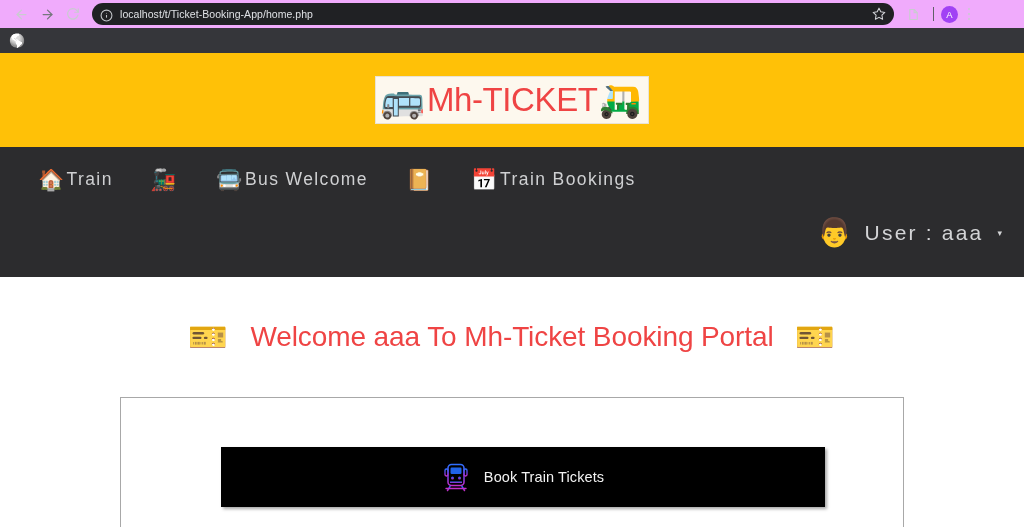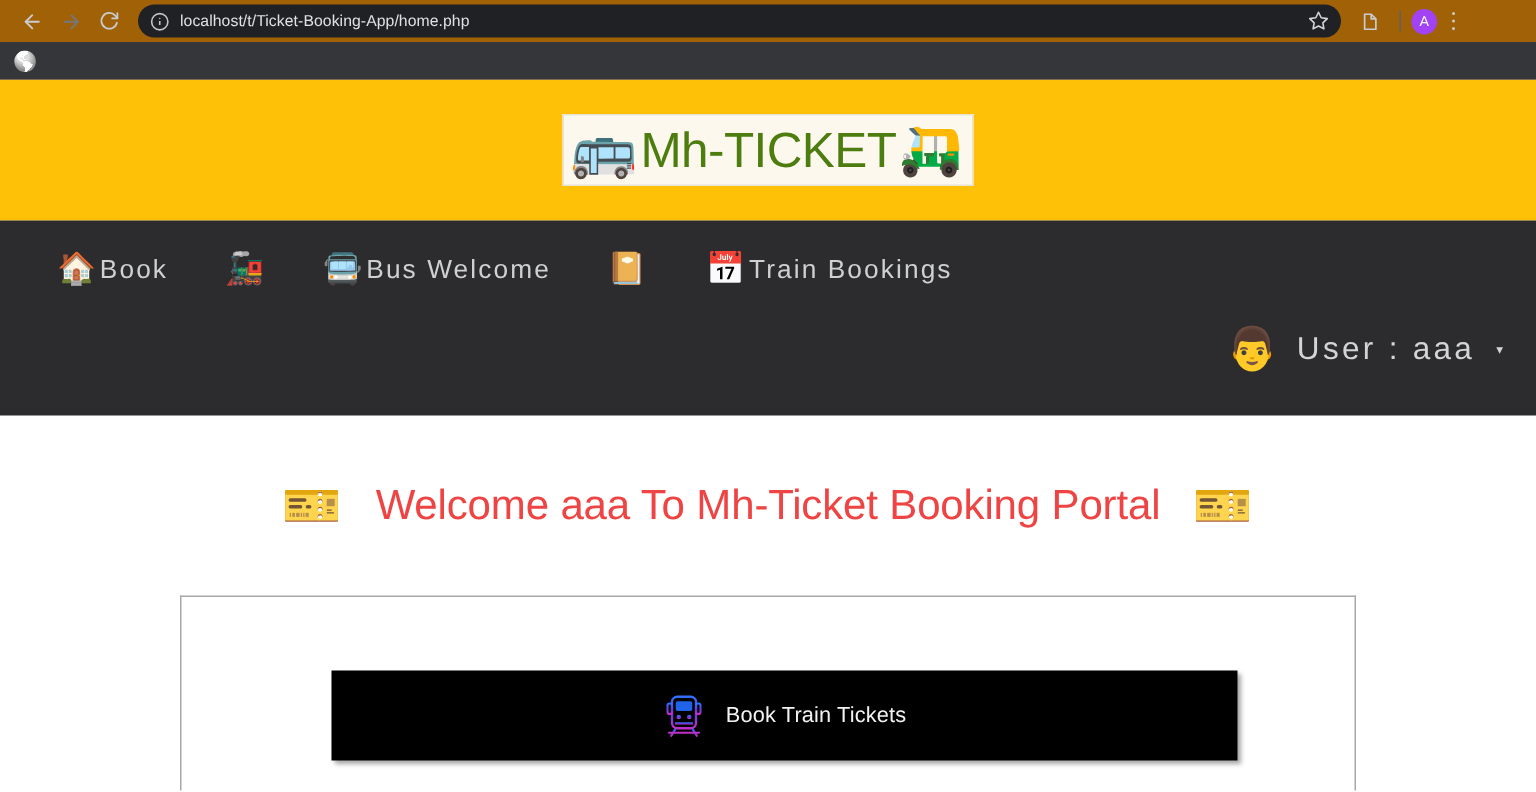--- a/index.html
+++ b/index.html
@@ -6,21 +6,21 @@
   html, body {
     width: 1024px; height: 528px;
     overflow: hidden;
     font-family: "Liberation Sans", sans-serif;
     background: #ffffff;
   }
 
   
   .browser-chrome {
     width: 1024px;
-    background: #a16207;
+    background: #f0abfc;
     height: 53px;
     position: relative;
   }
   .toolbar {
     height: 28px;
     display: flex;
     align-items: center;
     padding: 0 8px;
     gap: 0px;
   }
@@ -124,21 +124,21 @@
     height: 48px;
     padding: 0 6px 0 4px;
     display: flex;
     align-items: center;
     gap: 0px;
   }
   .logo-emoji-left { font-size: 36px; line-height: 1; }
   .logo-emoji-right { font-size: 34px; line-height: 1; }
   .logo-text {
     font-size: 33px;
-    color: #4d7c0f;
+    color: #ef4444;
     letter-spacing: -0.4px;
     font-family: "Liberation Sans", sans-serif;
     padding: 0 2px;
   }
 
   .navbar {
     background: #2c2c2e;
     height: 130px;
     padding: 0 0;
     position: relative;
@@ -304,21 +304,21 @@
       <span class="logo-text">Mh-TICKET</span>
       <span class="logo-emoji-right">🛺</span>
     </div>
   </div>
 
   <div class="navbar">
     <div class="nav-links">
 
       <div class="nav-link">
         <span class="nav-ico">🏠</span>
-        <span>Book</span>
+        <span>Train</span>
       </div>
 
       <div class="nav-link">
         <span class="nav-ico">🚂</span>
       </div>
 
       <div class="nav-link">
         <span class="nav-ico">🚍</span>
         <span>Bus Welcome</span>
       </div>

